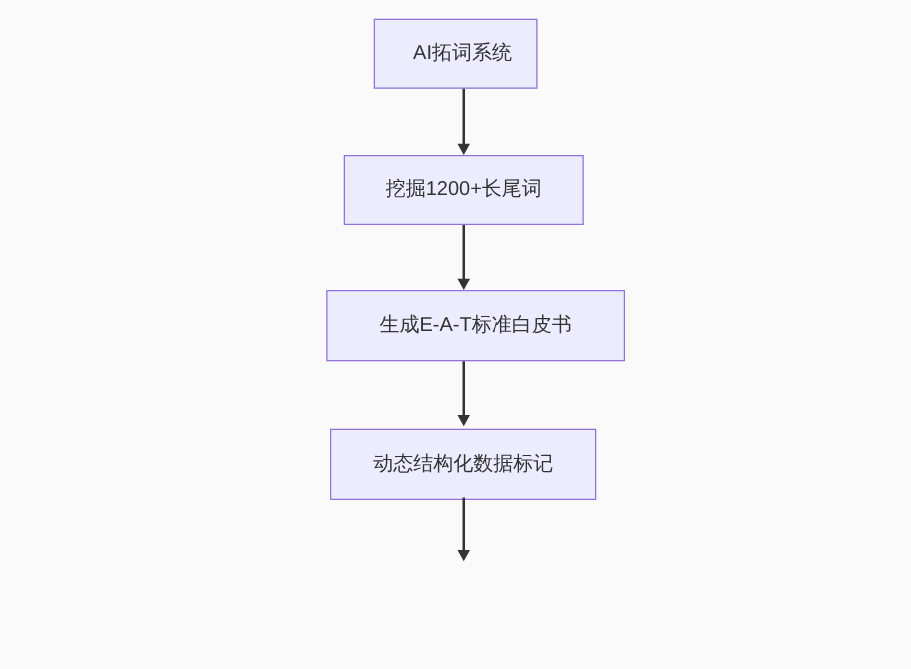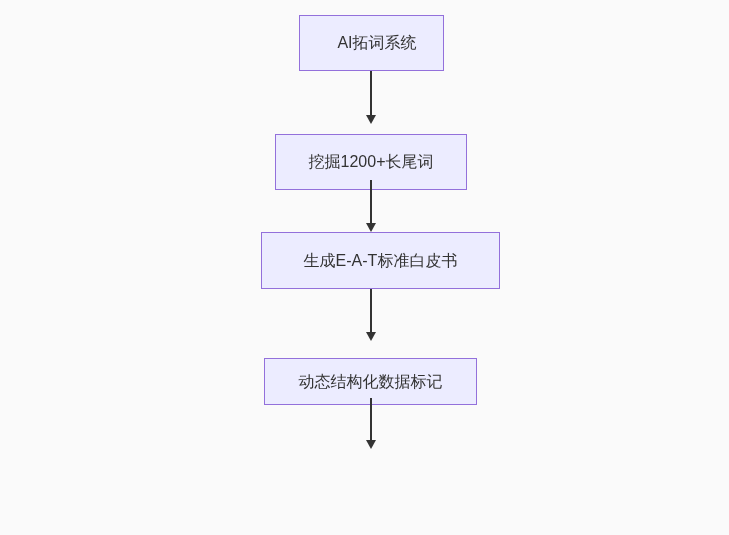--- a/index.html
+++ b/index.html
@@ -44,42 +44,42 @@
     border-left: 5px solid transparent;
     border-right: 5px solid transparent;
     border-top: 9px solid #333333;
   }
 </style>
 </head>
 <body>
 
 <div class="canvas">
 
-  <div class="node" style="left:299px; top:15px; width:145px; height:56px;padding-left:11px;">
+  <div class="node" style="left:299px; top:15px; width:131px; height:56px;padding-left:11px;">
     <span>AI拓词系统</span>
   </div>
 
   <div class="edge-line" style="left:370px; top:71px; height:45px;"></div>
   <div class="arrowhead" style="left:366px; top:115px;"></div>
 
-  <div class="node" style="left:275px; top:124px; width:192px; height:56px;margin-top:10px;">
+  <div class="node" style="left:275px; top:124px; width:192px; height:56px;">
     <span>挖掘1200+长尾词</span>
   </div>
 
   <div class="edge-line" style="left:370px; top:180px; height:44px;"></div>
   <div class="arrowhead" style="left:366px; top:223px;"></div>
 
   <div class="node" style="left:261px; top:232px; width:239px; height:57px;">
     <span>生成E-A-T标准白皮书</span>
   </div>
 
   <div class="edge-line" style="left:370px; top:289px; height:44px;"></div>
   <div class="arrowhead" style="left:366px; top:332px;"></div>
 
-  <div class="node" style="left:264px; top:358px; width:213px; height:47px;">
+  <div class="node" style="left:264px; top:343px; width:213px; height:57px;">
     <span>动态结构化数据标记</span>
   </div>
 
   <div class="edge-line" style="left:370px; top:398px; height:43px;"></div>
   <div class="arrowhead" style="left:366px; top:440px;"></div>
 
 
 </div>
 
 </body></html>

